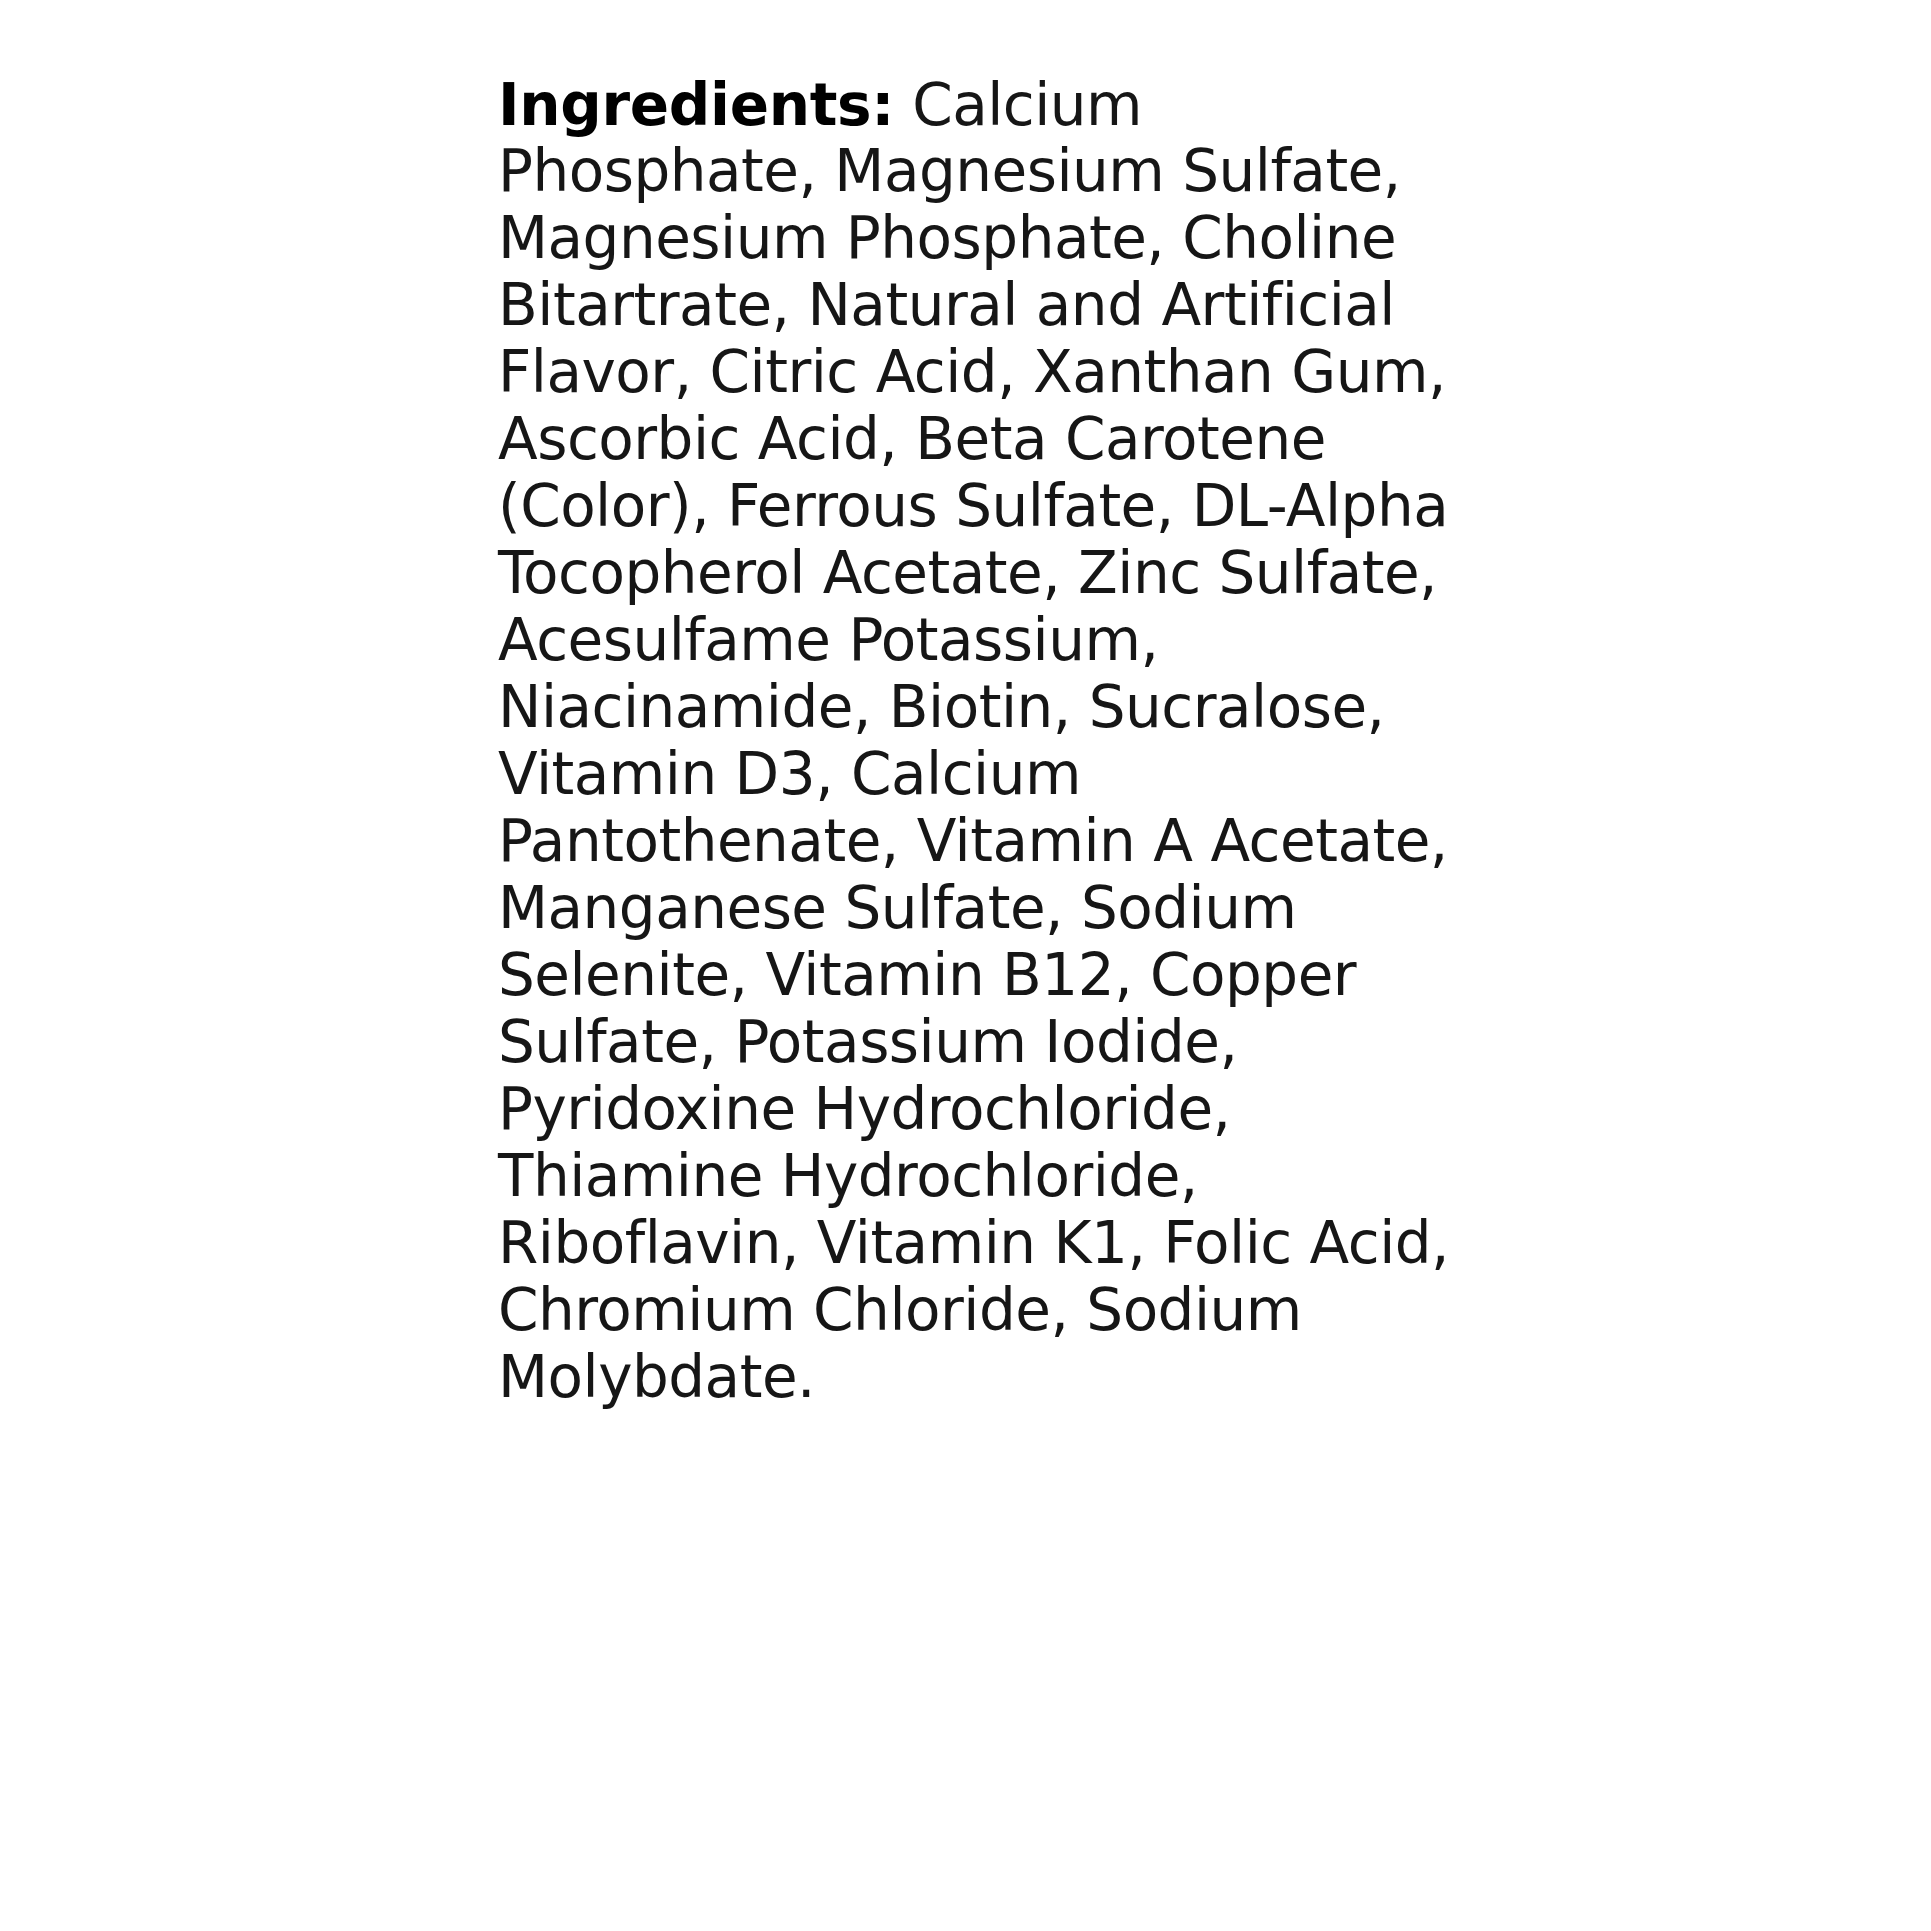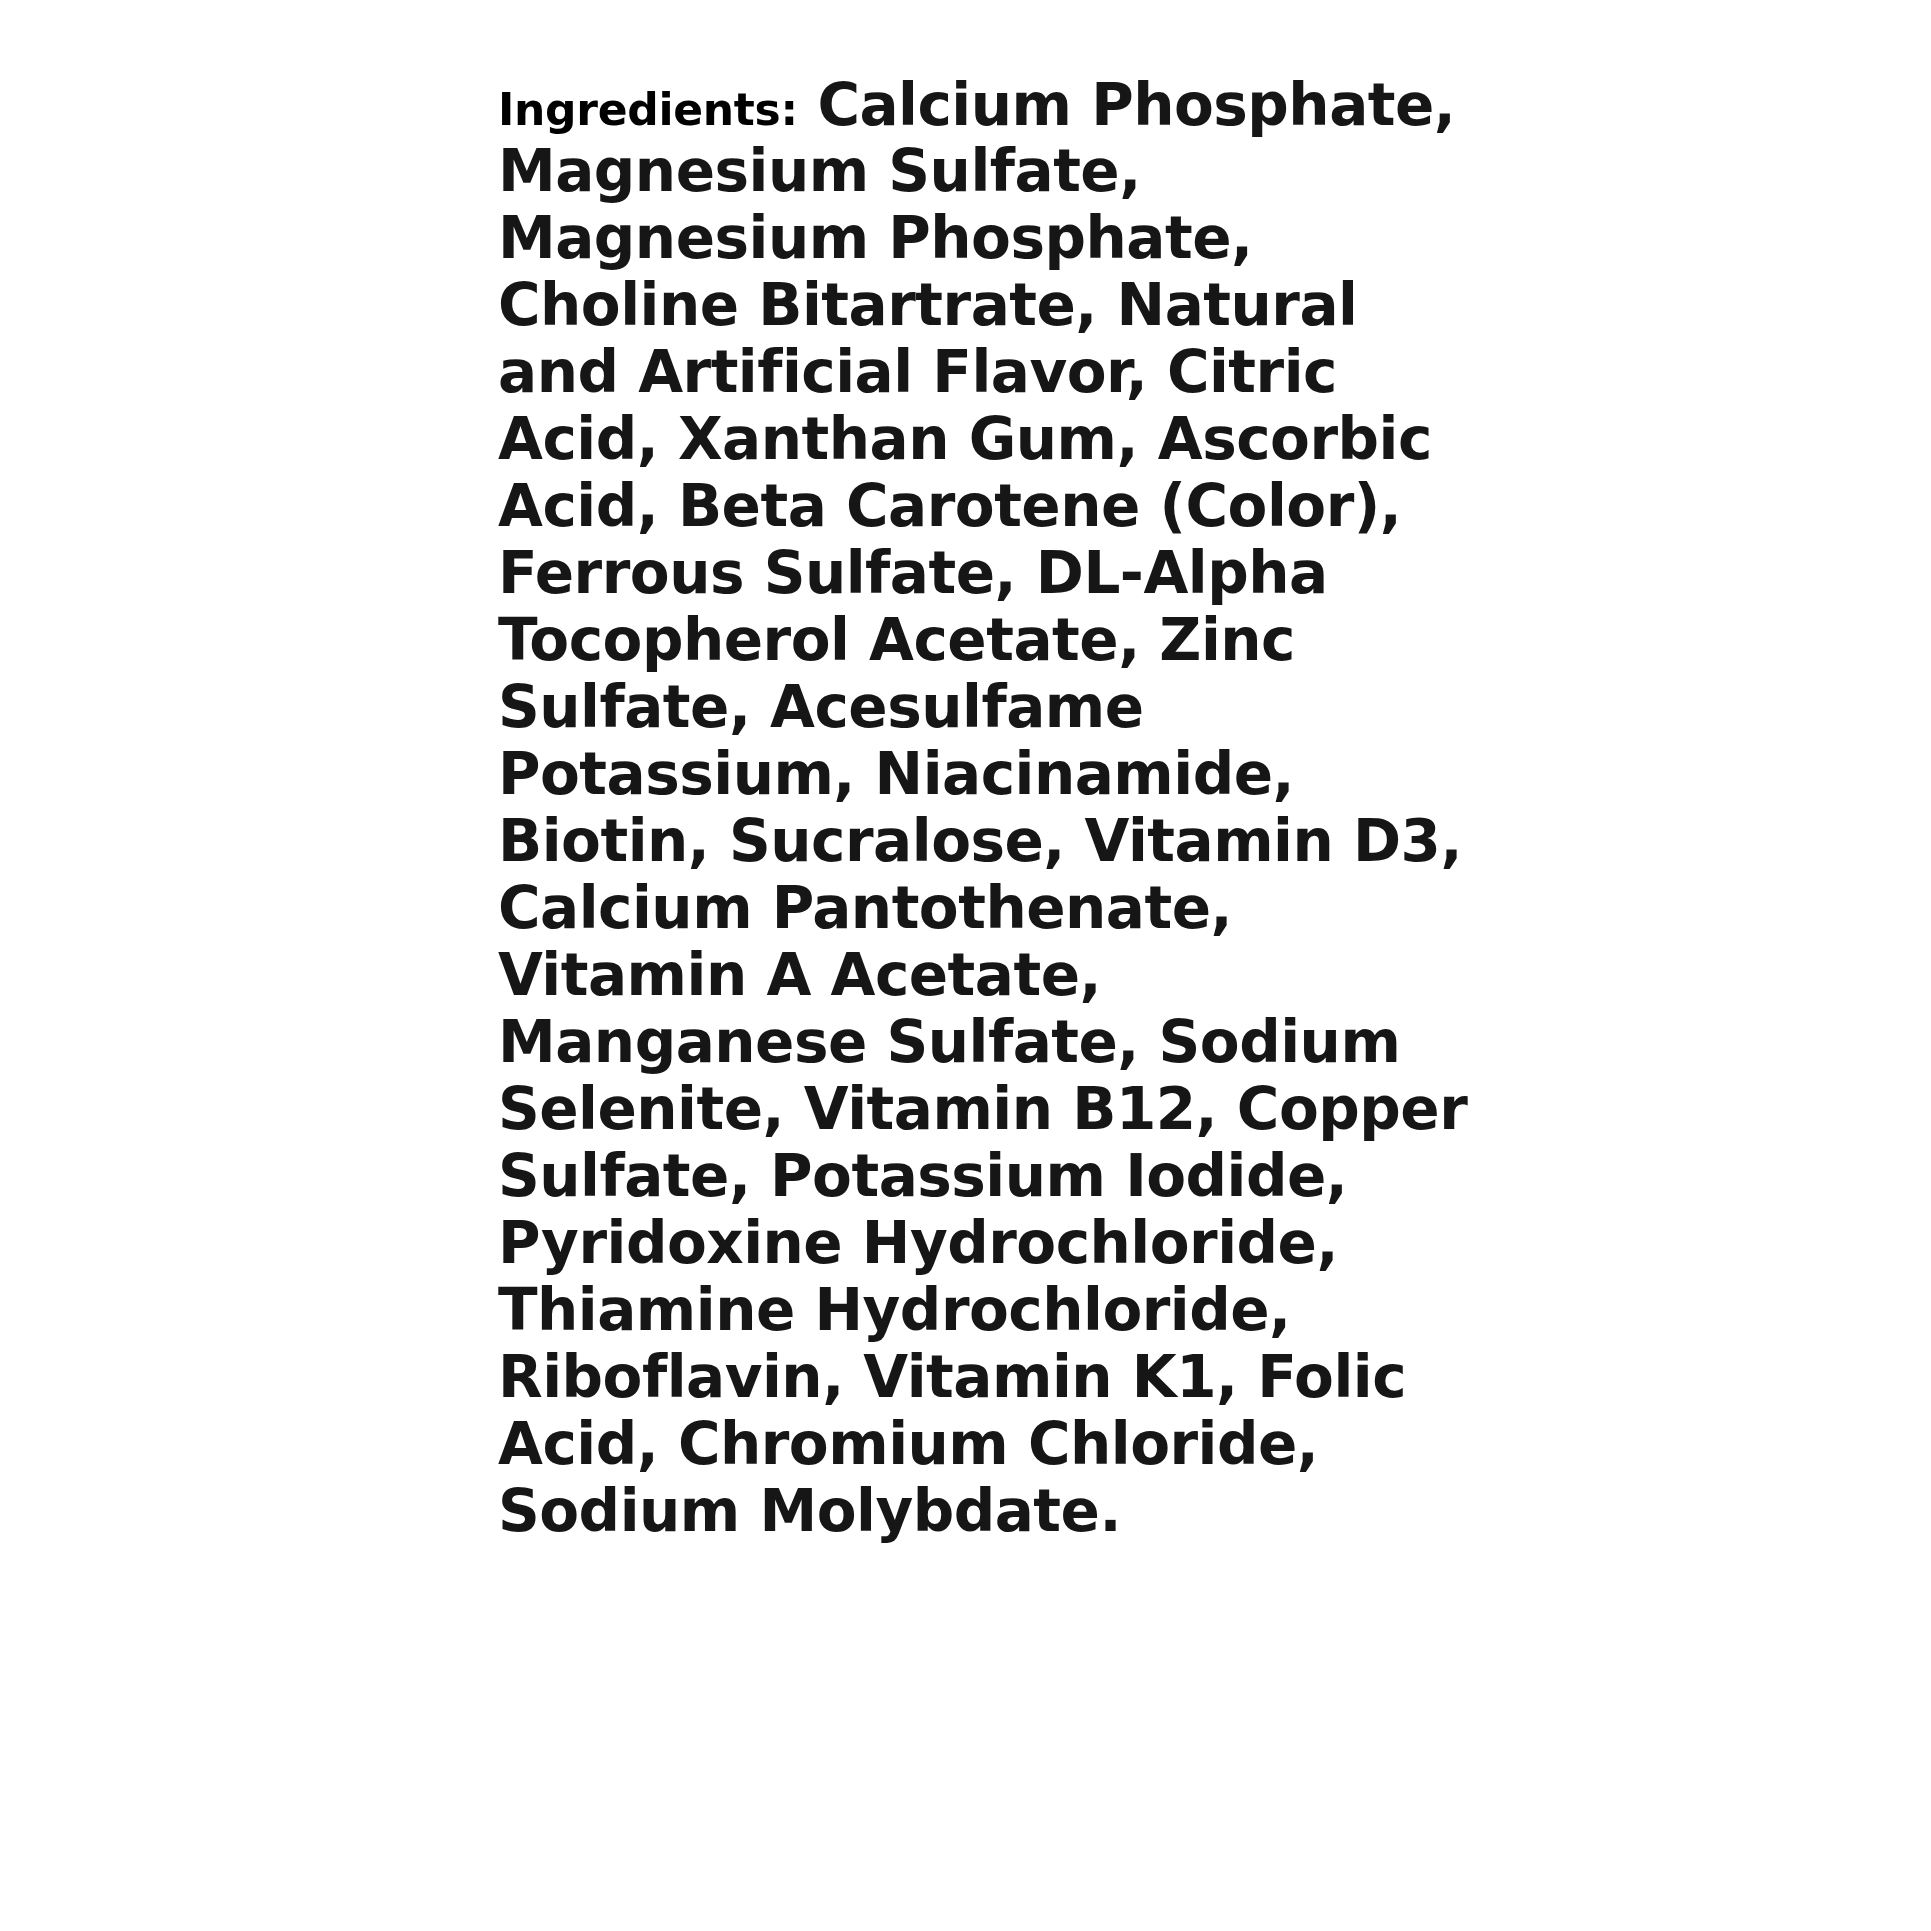--- a/index.html
+++ b/index.html
@@ -33,27 +33,27 @@
     font-size: 58px;
     line-height: 1.155;
     letter-spacing: -0.5px;
     color: #161616;
     text-align: left;
     word-spacing: 0px;
     -webkit-font-smoothing: antialiased;
   }
   .ingredients-heading {
     font-weight: bold;
-    font-size: 44px;
+    font-size: 58px;
     color: #000000;
     letter-spacing: -0.3px;
     text-align: center;
   }
   .ingredients-body {
-    font-weight: bold;
+    font-weight: normal;
   }
 </style>
 </head>
 <body>
 
 <div class="label-panel">
   <div class="ingredients-block">
     <p class="ingredients-text"><span class="ingredients-heading">Ingredients:</span><span class="ingredients-body"> Calcium Phosphate, Magnesium Sulfate, Magnesium Phosphate, Choline Bitartrate, Natural and Artificial Flavor, Citric Acid, Xanthan Gum, Ascorbic Acid, Beta Carotene (Color), Ferrous Sulfate, DL-Alpha Tocopherol Acetate, Zinc Sulfate, Acesulfame Potassium, Niacinamide, Biotin, Sucralose, Vitamin D3, Calcium Pantothenate, Vitamin A Acetate, Manganese Sulfate, Sodium Selenite, Vitamin B12, Copper Sulfate, Potassium Iodide, Pyridoxine Hydrochloride, Thiamine Hydrochloride, Riboflavin, Vitamin K1, Folic Acid, Chromium Chloride, Sodium Molybdate.</span></p>
   </div>
 </div>

